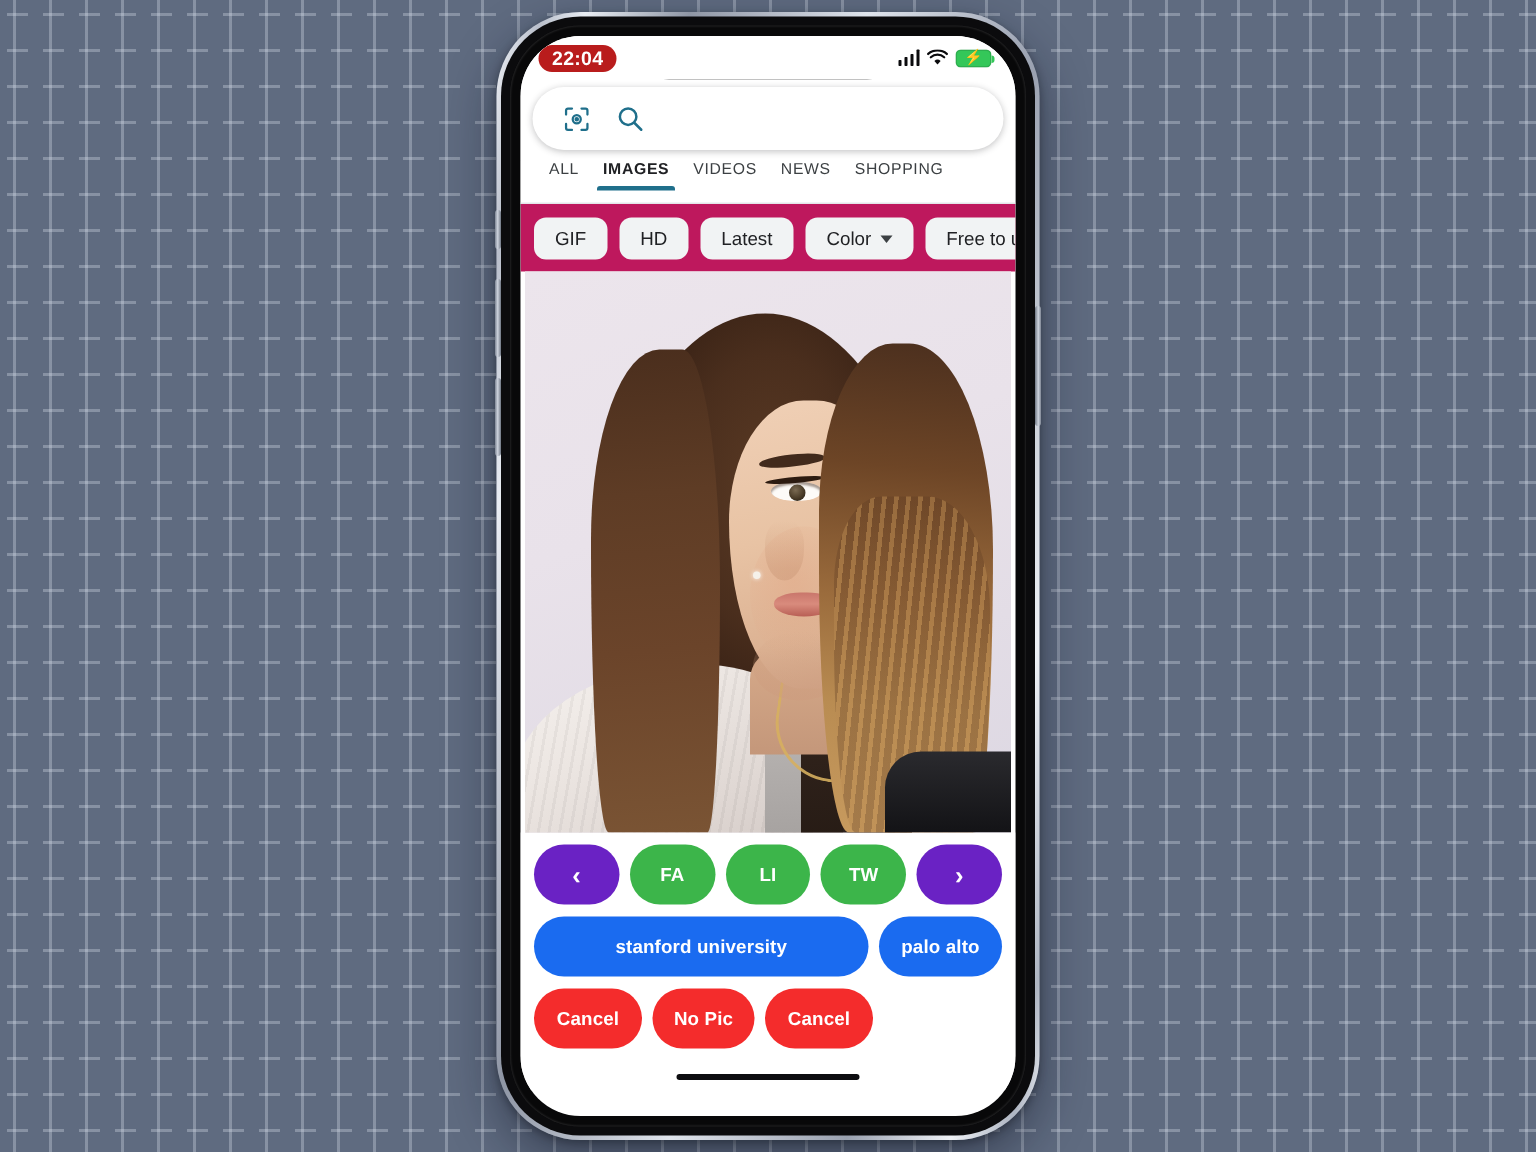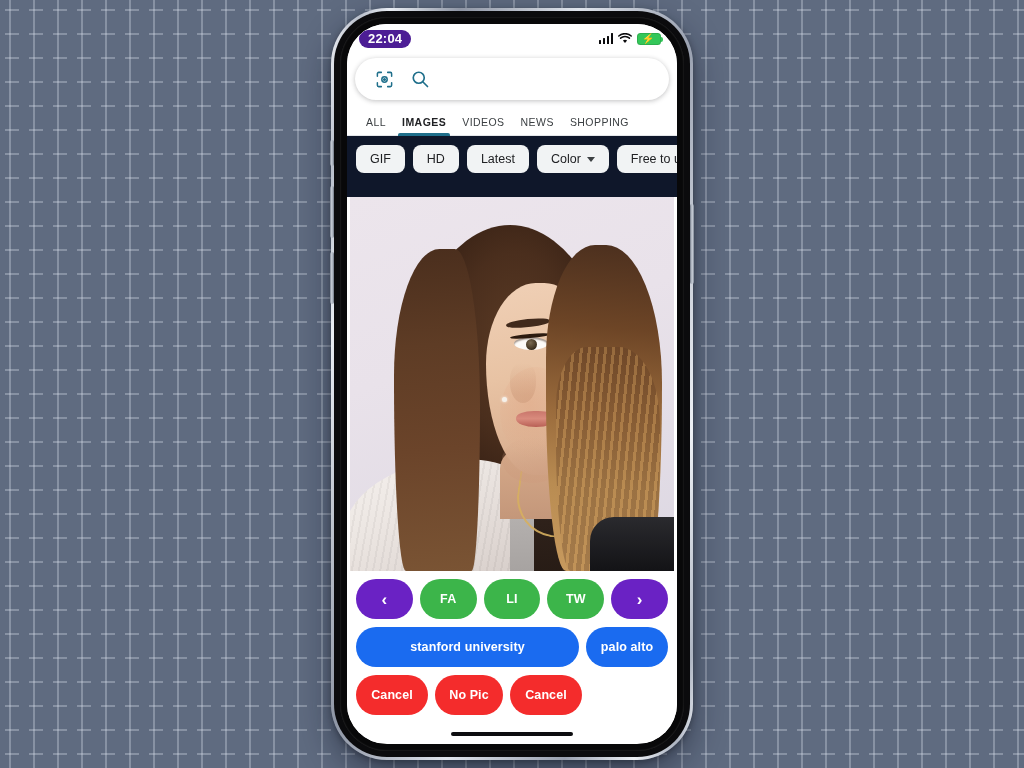--- a/index.html
+++ b/index.html
@@ -76,21 +76,21 @@
   .front-cam{ width:11px; height:11px; border-radius:50%;
     background:radial-gradient(circle at 38% 34%, #2a4a7a 0%, #11203a 48%, #07080d 100%); }
 
   
   .statusbar{
     position:relative; height:29px; background:#ffffff;
     display:flex; align-items:center; justify-content:space-between;
     padding:0 16px 0 12px; z-index:45;
   }
   .time-pill{
-    background:#4c1d95; color:#fff; font-size:13px; font-weight:bold;
+    background:#b91c1c; color:#fff; font-size:13px; font-weight:bold;
     border-radius:11px; padding:2px 9px 3px; letter-spacing:0.2px;
     line-height:1;
   }
   .status-right{ display:flex; align-items:center; gap:5px; }
   .signal{ display:flex; align-items:flex-end; gap:1.5px; height:11px; }
   .signal i{ width:2.5px; background:#0b0b0d; border-radius:0.5px; display:block; }
   .signal i:nth-child(1){ height:4px; }
   .signal i:nth-child(2){ height:6px; }
   .signal i:nth-child(3){ height:8.5px; }
   .signal i:nth-child(4){ height:11px; }
@@ -108,36 +108,36 @@
   .searchbar{
     height:42px; border-radius:22px; background:#ffffff;
     box-shadow:0 1px 5px rgba(32,33,36,0.28);
     display:flex; align-items:center; padding:0 14px 0 16px; gap:10px;
   }
   .search-text{ flex:1; font-size:15px; color:#202124; }
   .icon-btn{ width:26px; height:26px; display:flex; align-items:center; justify-content:center; cursor:pointer; }
 
   
   .tabs{
-    display:flex; align-items:flex-end; gap:0; padding:0 11px;
+    display:flex; align-items:flex-start; gap:0; padding:0 11px;
     border-bottom:1px solid #e4e6e9; background:#fff; height:29px;
   }
   .tab{
     font-size:10.5px; letter-spacing:0.45px; color:#3c4043; padding:0 8px 7px;
     position:relative; cursor:pointer; white-space:nowrap;
   }
   .tab.active{ color:#202124; font-weight:bold; }
   .tab.active:after{
     content:""; position:absolute; left:4px; right:4px; bottom:-1px;
     height:3px; background:#1f6f8b; border-radius:2px 2px 0 0;
   }
 
   
   .chips{
-    display:flex; gap:8px; padding:9px 9px 24px; background:#0f172a; overflow:hidden;
+    display:flex; gap:8px; padding:9px 9px 8px; background:#be185d; overflow:hidden;
   }
   .chip{
     background:#f1f3f4; color:#202124; font-size:12.5px;
     border-radius:8px; padding:7px 14px; white-space:nowrap;
     display:flex; align-items:center; gap:6px; cursor:pointer;
   }
   .caret{ width:0;height:0;border-left:4px solid transparent;border-right:4px solid transparent;border-top:5px solid #3c4043; }
 
   
   .photo{

